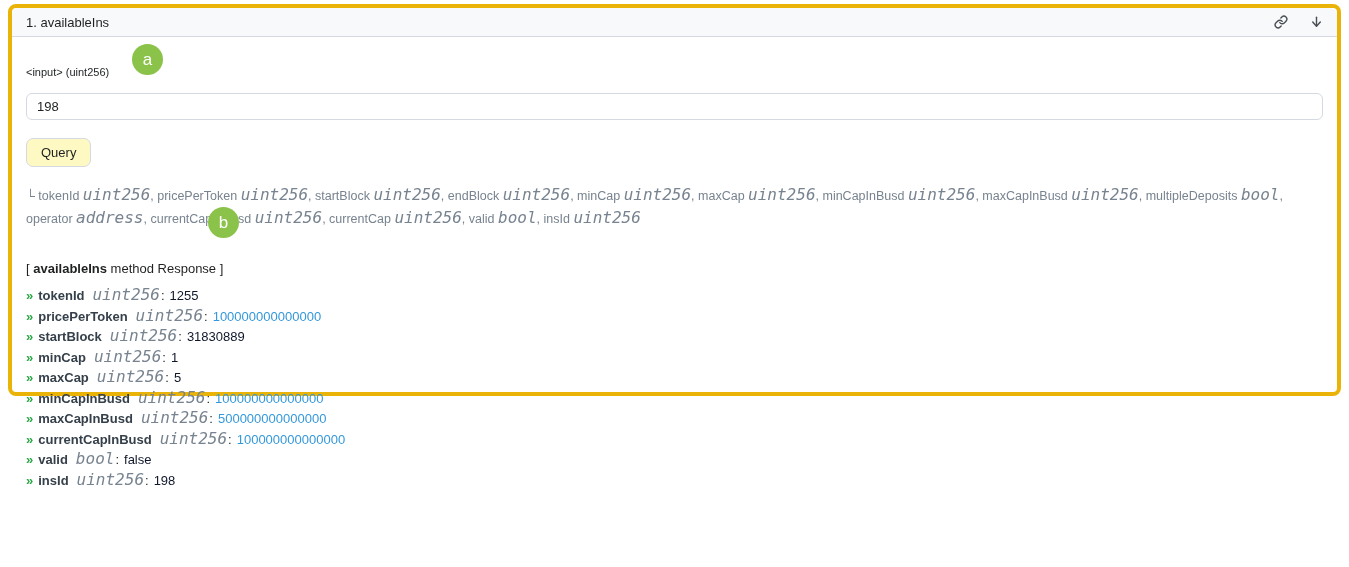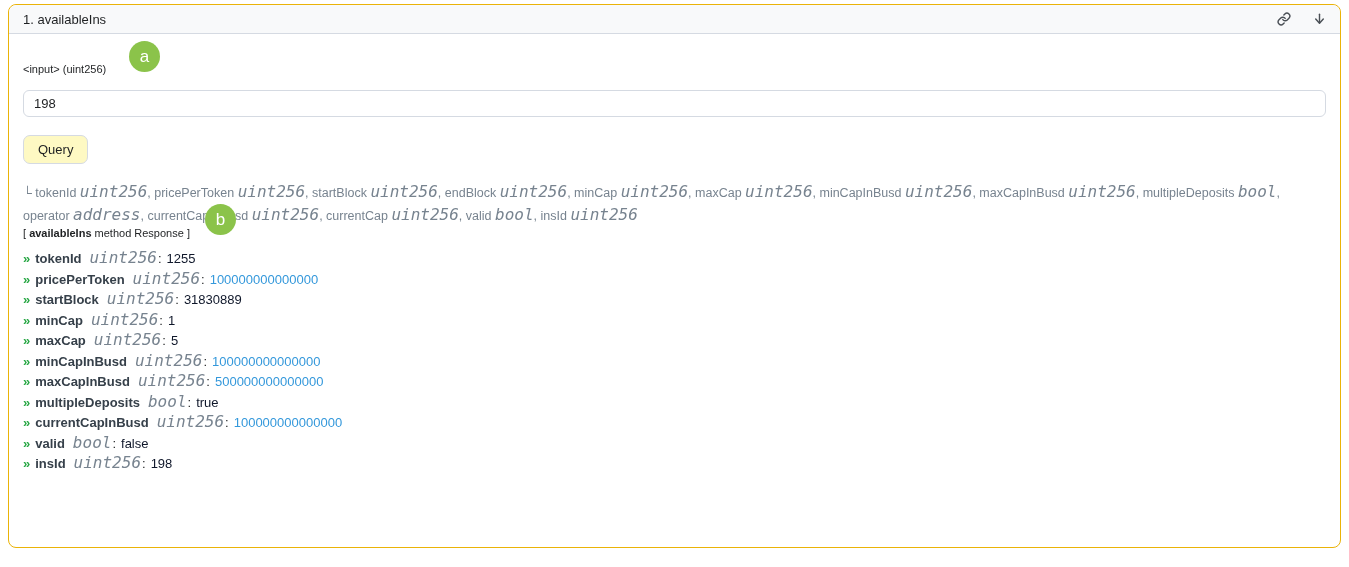--- a/index.html
+++ b/index.html
@@ -1,22 +1,22 @@
 <!DOCTYPE html>
 <html><head>
 <meta charset="utf-8">
 <style>
   * { box-sizing: border-box; margin: 0; padding: 0; }
   html, body { width: 1349px; height: 567px; background: #ffffff;
     font-family: "Liberation Sans", sans-serif; color: #1e2022; overflow: hidden; }
   .card {
     position: relative;
     margin: 4px 8px 0 8px;
-    height: 544px;
-    border: 1px solid #eab308;
+    height: 392px;
+    border: 4px solid #eab308;
     border-radius: 8px;
     background: #ffffff;
   }
   .card-header {
     display: flex; align-items: center; justify-content: space-between;
     height: 29px; padding: 0 14px;
     background: #f8f9fa;
     border-bottom: 1px solid #d5dae2;
     border-radius: 8px 8px 0 0;
     font-size: 13px; color: #1e2022;
@@ -45,21 +45,21 @@
     cursor: pointer;
   }
   .signature {
     margin-top: 17px;
     font-size: 12.5px; line-height: 21px; color: #77838f;
   }
   .mono-type {
     font-family: "DejaVu Sans Mono", "Liberation Mono", monospace;
     font-style: italic; font-size: 16px; color: #77838f;
   }
-  .response-header { font-size: 11px; color: #1e2022; }
+  .response-header { margin-top: 31px; font-size: 13px; color: #1e2022; }
   .response-header b { font-weight: bold; }
   .response-rows { margin-top: 9px; }
   .resp-row { font-size: 13px; line-height: 19.5px; color: #1e2022; white-space: nowrap; }
   .chev { color: #28a745; font-weight: bold; margin-right: 6px; letter-spacing: -1px; }
   .resp-name { font-weight: bold; color: #36404a; }
   .resp-type { margin-left: 8px; }
   .resp-colon { color: #1e2022; margin: 0 5px 0 1px; }
   .resp-value { color: #0f172a; }
   .resp-value.link { color: #3498db; cursor: pointer; }
   .badge {
@@ -111,21 +111,20 @@
     </div>
 
     <div class="response-rows" id="response-rows">
         <div class="resp-row"><span class="chev">»</span><span class="resp-name">tokenId</span><span class="mono-type resp-type">uint256</span><span class="resp-colon">:</span><span class="resp-value">1255</span></div>
         <div class="resp-row"><span class="chev">»</span><span class="resp-name">pricePerToken</span><span class="mono-type resp-type">uint256</span><span class="resp-colon">:</span><span class="resp-value link">100000000000000</span></div>
         <div class="resp-row"><span class="chev">»</span><span class="resp-name">startBlock</span><span class="mono-type resp-type">uint256</span><span class="resp-colon">:</span><span class="resp-value">31830889</span></div>
         <div class="resp-row"><span class="chev">»</span><span class="resp-name">minCap</span><span class="mono-type resp-type">uint256</span><span class="resp-colon">:</span><span class="resp-value">1</span></div>
         <div class="resp-row"><span class="chev">»</span><span class="resp-name">maxCap</span><span class="mono-type resp-type">uint256</span><span class="resp-colon">:</span><span class="resp-value">5</span></div>
         <div class="resp-row"><span class="chev">»</span><span class="resp-name">minCapInBusd</span><span class="mono-type resp-type">uint256</span><span class="resp-colon">:</span><span class="resp-value link">100000000000000</span></div>
         <div class="resp-row"><span class="chev">»</span><span class="resp-name">maxCapInBusd</span><span class="mono-type resp-type">uint256</span><span class="resp-colon">:</span><span class="resp-value link">500000000000000</span></div>
-        <div class="resp-row"><span class="chev">»</span><span class="resp-name">multipleDeposits</span><span class="mono-type resp-type">bool</span><span class="resp-colon">:</span><span class="resp-value">true</span></div>
         <div class="resp-row"><span class="chev">»</span><span class="resp-name">currentCapInBusd</span><span class="mono-type resp-type">uint256</span><span class="resp-colon">:</span><span class="resp-value link">100000000000000</span></div>
         <div class="resp-row"><span class="chev">»</span><span class="resp-name">valid</span><span class="mono-type resp-type">bool</span><span class="resp-colon">:</span><span class="resp-value">false</span></div>
         <div class="resp-row"><span class="chev">»</span><span class="resp-name">insId</span><span class="mono-type resp-type">uint256</span><span class="resp-colon">:</span><span class="resp-value">198</span></div>
       </div>
   </div>
 
   <div class="badge badge-a">a</div>
   <div class="badge badge-b">b</div>
 </div>
 

